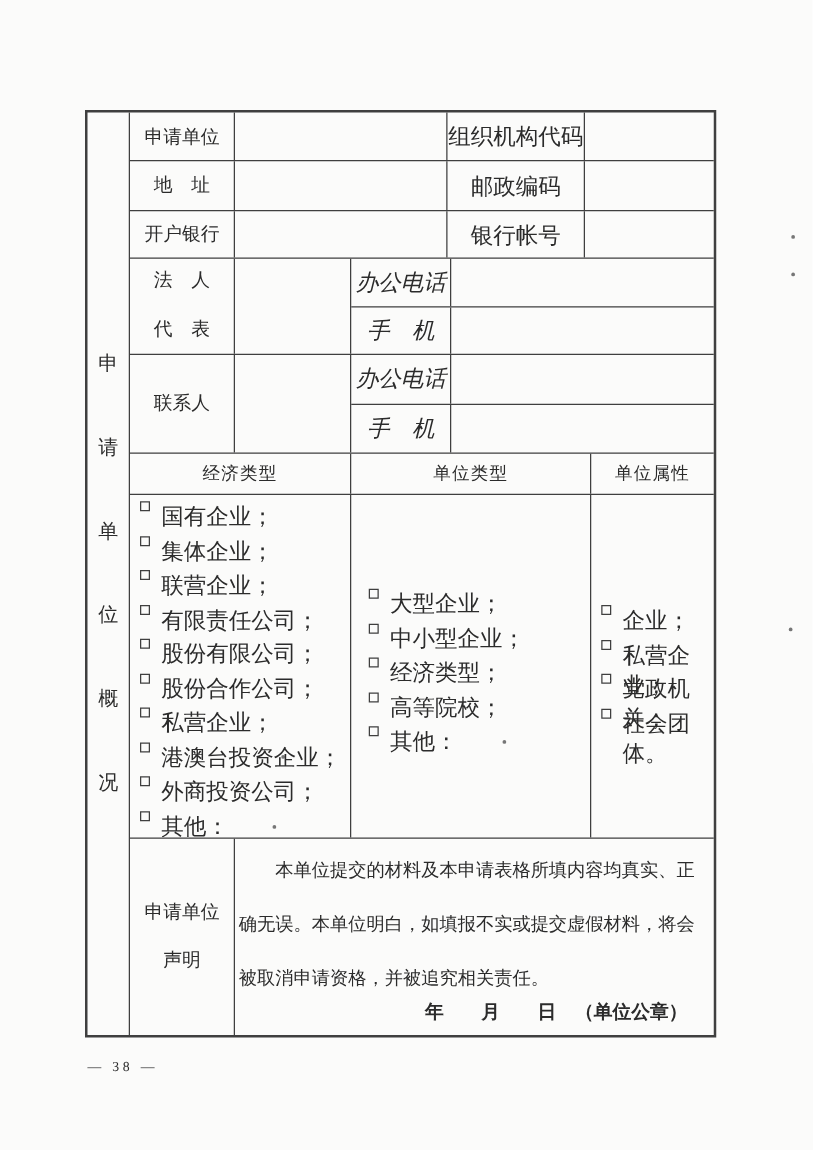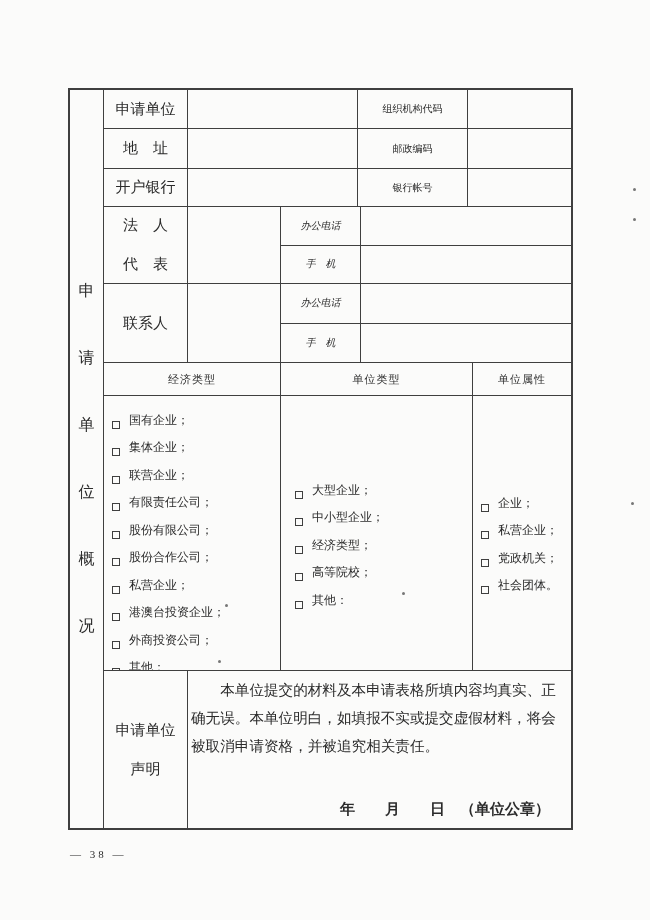--- a/index.html
+++ b/index.html
@@ -38,55 +38,55 @@
   .row{display:flex;}
   .row + .row{border-top:1.5px solid var(--line);}
   .r38{height:38px;} .r40{height:40px;} .r77{height:77px;} .r79{height:79px;}
   .r33{height:33px;} .r275{height:275px;} .rfill{flex:1;}
   .cell{
     display:flex;align-items:center;justify-content:center;
     overflow:hidden;
   }
   .cell + .cell, .col + .col, .subcol{border-left:1.5px solid var(--line);}
   .lbl{font-size:15px;}
-  .lbl2{font-size:10px;}
+  .lbl2{font-size:18px;}
   .w83{width:83px;} .w170{width:170px;} .w110{width:110px;} .w93{width:93px;}
   .w79{width:79px;} .flex1{flex:1;}
   .two-line{flex-direction:column;justify-content:center;gap:24px;line-height:1;}
   
   .subcol{flex:1;display:flex;flex-direction:column;font-style:italic;}
   .subrow{flex:1;display:flex;}
   .subrow + .subrow{border-top:1.5px solid var(--line);}
   
   .col{display:flex;flex-direction:column;overflow:hidden;}
   .w176{width:176px;} .w192{width:192px;}
-  .hdr{font-size:11px;letter-spacing:1px;}
+  .hdr{font-size:14px;letter-spacing:1px;}
   .check-item{
     height:27.5px;flex:0 0 27.5px;
-    display:flex;align-items:flex-end;
-    font-size:12px;
+    display:flex;align-items:flex-start;
+    font-size:18px;
   }
   .pt5{padding-top:5px;} .pt75{padding-top:75px;} .pt88{padding-top:88px;}
   .pl8{padding-left:8px;} .pl14{padding-left:14px;}
   .cb{
     width:8px;height:8px;flex:0 0 8px;
     border:1.3px solid var(--line);
     margin-right:9px;
     background:transparent;
   }
   
   .decl-text{
     position:relative;
     display:block;
     padding:5px 2px 0 3px;
   }
   .decl-body{
     text-indent:2em;
     font-size:14.6px;
-    line-height:28px;
+    line-height:43px;
     letter-spacing:0;
   }
   .date-line{
     position:absolute;
     left:152px;bottom:9px;
     font-size:15px;
     white-space:nowrap;
     font-weight:bold;
   }
   

